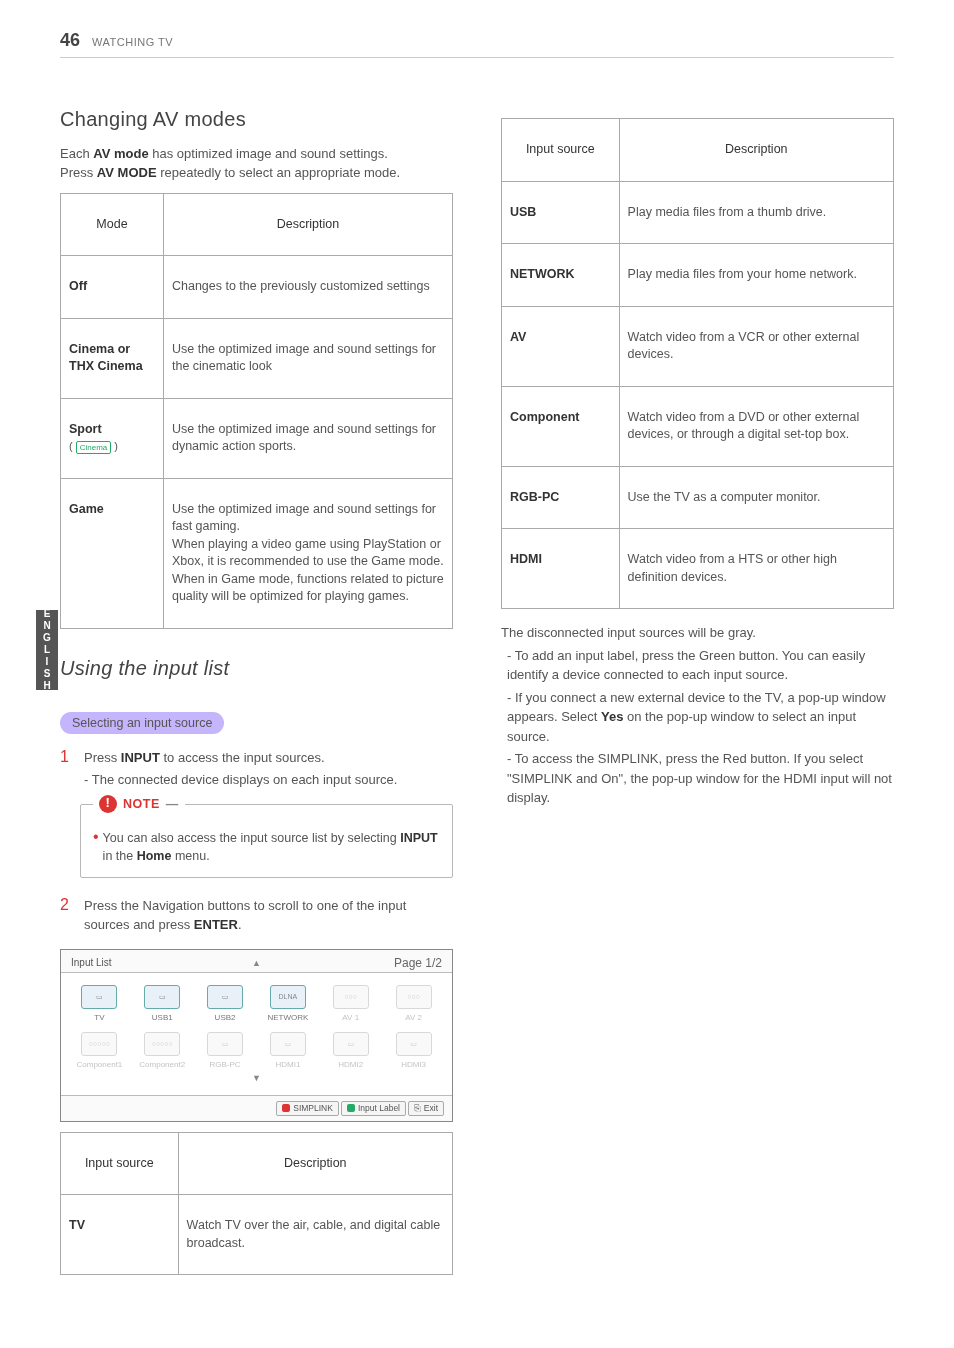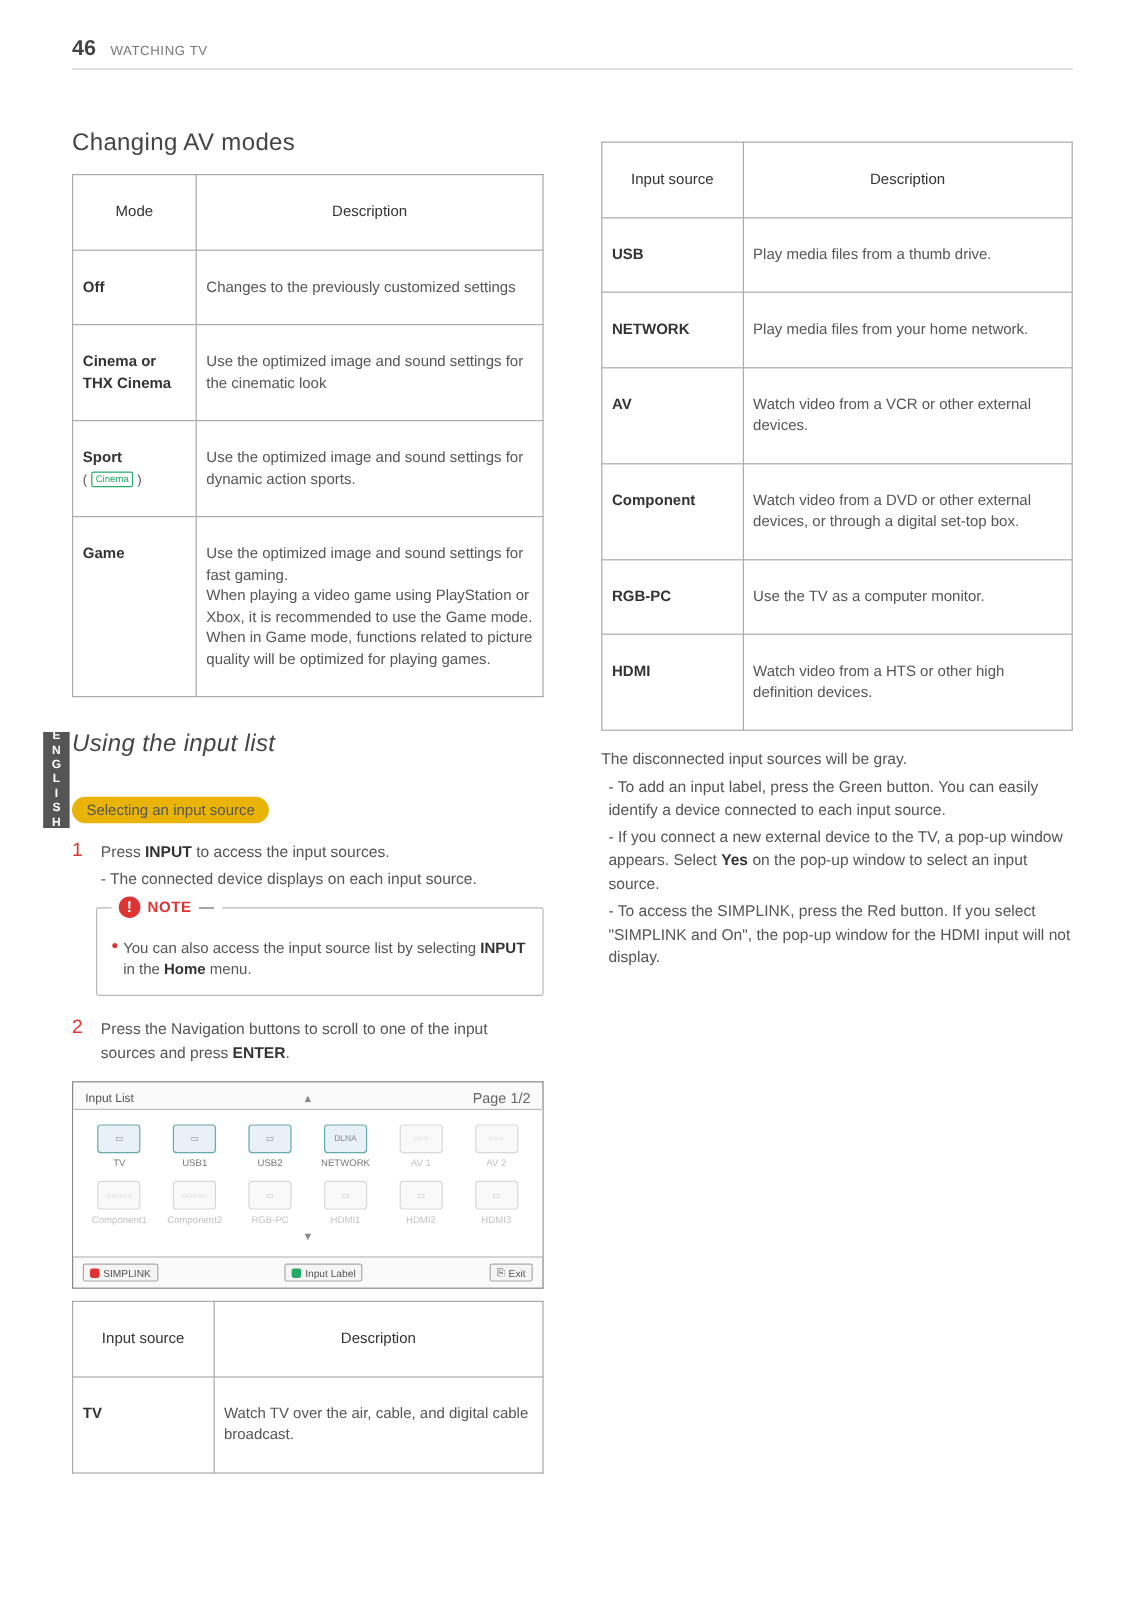--- a/index.html
+++ b/index.html
@@ -85,21 +85,21 @@
     }
     table.datatable th {
       text-align: center;
       font-weight: normal;
       color: #333;
     }
     .mode-cell { font-weight: bold; color: #333; white-space: nowrap; }
     .mode-sub { font-weight: normal; color:#555; font-size:11px; }
     .sect-sub {
       display: inline-block;
-      background: #eab308;
+      background: #c4b5fd;
       border-radius: 12px;
       padding: 4px 12px;
       font-size: 12.5px;
       color: #555;
       margin: 18px 0 14px 0;
     }
     .step {
       display: flex;
       gap: 10px;
       margin-bottom: 14px;
@@ -189,21 +189,21 @@
       display:flex; align-items:center; justify-content:center;
       font-size:7px; color:#888; background:#f3f3f3;
     }
     .panel-icon.active { background:#e8f0f8; border-color:#6aa; }
     .panel-item.inactive { opacity:0.45; }
     .panel-label { font-size:8px; color:#777; }
     .arrow-down{ text-align:center; color:#888; font-size:9px; margin:4px 0 2px 0;}
     .panel-footer {
       border-top:1px solid #bbb;
       padding:5px 8px;
-      display:flex; justify-content:space-between; gap:2px;
+      display:flex; justify-content:flex-end; gap:2px;
     }
     .pf-btn {
       display:inline-flex; align-items:center; gap:3px;
       font-size:8.5px; color:#555;
       border:1px solid #aaa; padding:1px 5px; border-radius:2px;
       background:#f5f5f5;
     }
     .pf-dot { width:8px; height:8px; border-radius:2px; display:inline-block; }
     .pf-red { background:#d33; }
     .pf-green { background:#2a6; }
@@ -227,20 +227,26 @@
   <span class="page-sect">WATCHING TV</span>
 </div>
 
 <div class="side-tab">ENGLISH</div>
 
 <div class="cols">
 
   <div class="col-left">
     <h2>Changing AV modes</h2>
     <div class="intro">
+      <p>
+        <span>Each </span><span class="bold">AV mode</span><span> has optimized image and sound settings.</span>
+      </p>
+      <p>
+        <span>Press </span><span class="bold">AV MODE</span><span> repeatedly to select an appropriate mode.</span>
+      </p>
     </div>
 
     <table class="datatable">
       <thead>
         <tr>
           <th>Mode</th>
           <th>Description</th>
         </tr>
       </thead>
       <tbody>

